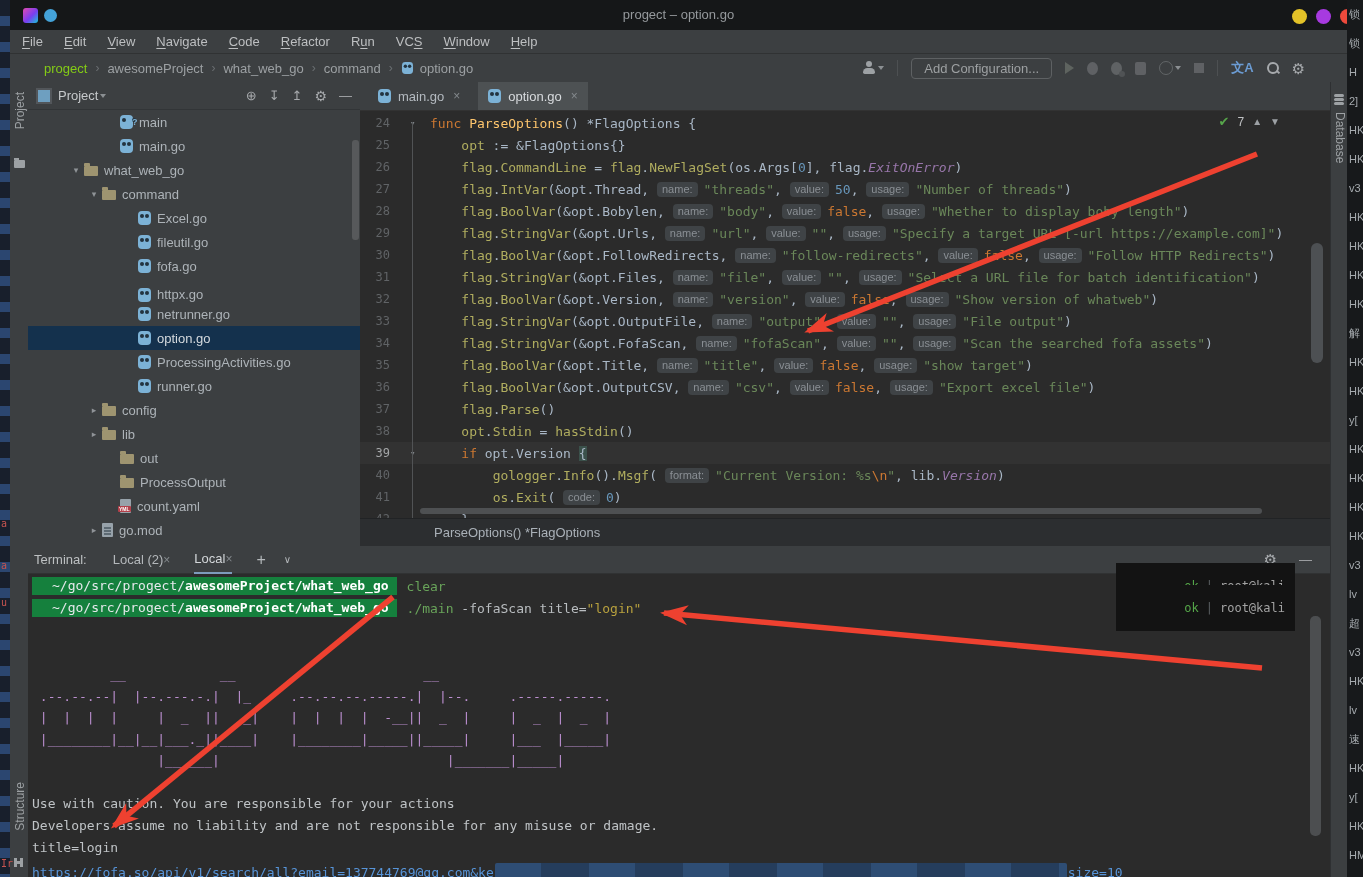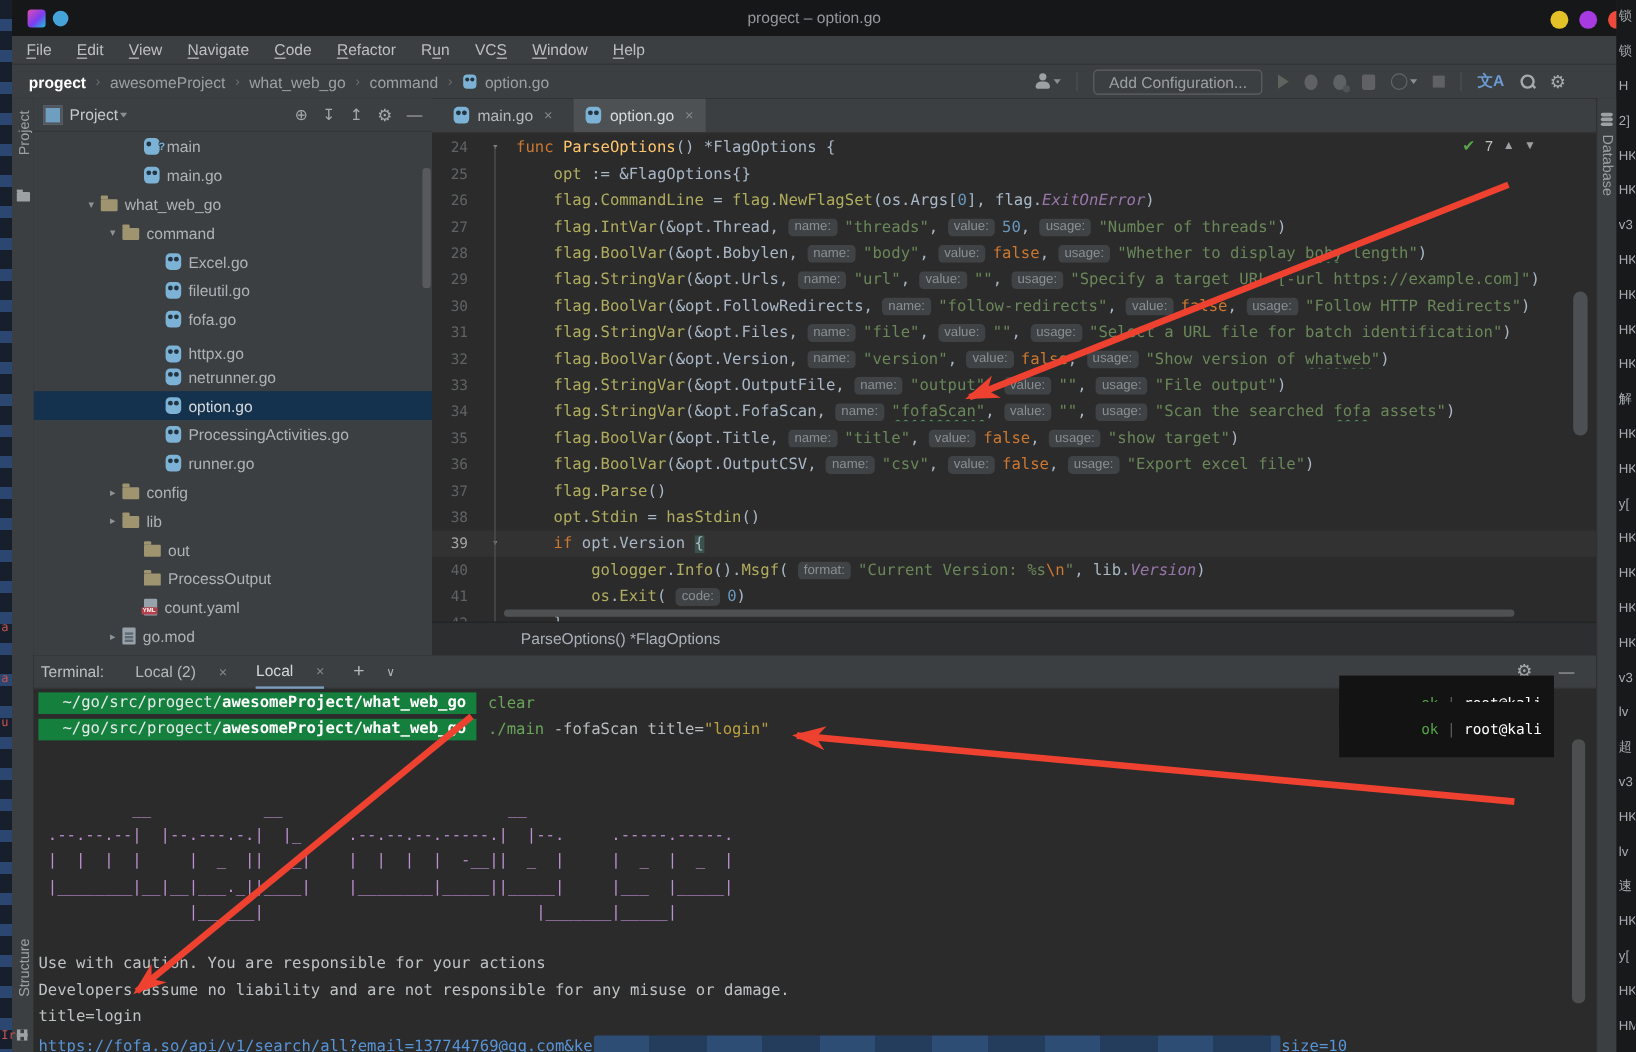--- a/index.html
+++ b/index.html
@@ -24,21 +24,21 @@
 
   
   #menubar{left:10px;top:30px;width:1337px;height:24px;background:#3c3f41;border-bottom:1px solid #303233;
     display:flex;align-items:center;padding-left:12px;box-sizing:border-box;}
   .menu-item{color:#bdbfc1;font-size:13px;margin-right:21px;white-space:nowrap;}
   .mn{text-decoration:underline;text-underline-offset:2px;}
 
   
   #navbar{left:10px;top:54px;width:1337px;height:28px;background:#3c3f41;border-bottom:1px solid #2e3032;}
   #breadcrumbs{position:absolute;left:14px;top:0;height:28px;display:flex;align-items:center;font-size:13px;}
-  .bc-root{font-weight:bold;color:#ffffff;}
+  .bc-root{font-weight:normal;color:#84cc16;margin-left:20px;}
   .bc-item{color:#9ca0a3;}
   .bc-sep{color:#6a6e71;margin:0 8px;font-size:12px;}
   #nav-tools{position:absolute;right:42px;top:0;height:28px;display:flex;align-items:center;gap:13px;}
   .tool-sep{width:1px;height:16px;background:#4d5052;}
   #add-config-btn{border:1px solid #5e6163;border-radius:4px;color:#9da0a2;font-size:13px;
     padding:2px 12px;background:transparent;white-space:nowrap;}
   .play-tri{width:0;height:0;border-left:9px solid #69706a;border-top:6px solid transparent;border-bottom:6px solid transparent;opacity:.75;}
   .bug{width:11px;height:13px;border-radius:6px/7px;background:#6e7173;opacity:.7;position:relative;}
   .bug.dot::after{content:"";position:absolute;right:-3px;bottom:-2px;width:6px;height:6px;border-radius:50%;background:#595c5e;}
   .stop-sq{width:10px;height:10px;background:#6e7173;opacity:.7;}
@@ -117,34 +117,34 @@
   #ed-vscroll{position:absolute;left:951px;top:161px;width:12px;height:120px;background:#54575a;opacity:.85;border-radius:6px;}
   #ed-hscroll{position:absolute;left:60px;top:426px;width:842px;height:6px;background:#4e5052;border-radius:3px;}
   #ed-footer{position:absolute;left:0;top:436px;width:100%;height:28px;background:#2c2e30;border-top:1px solid #212325;
      color:#aab1b8;font-size:13px;line-height:28px;padding-left:74px;box-sizing:border-box;}
 
   
   #terminal{left:28px;top:546px;width:1302px;height:331px;background:#2b2b2b;overflow:hidden;}
   #terminal-header{position:absolute;left:0;top:0;width:100%;height:28px;background:#3c3f41;border-bottom:1px solid #303233;
      display:flex;align-items:center;padding-left:6px;box-sizing:border-box;font-size:13px;justify-content:center;}
   .t-label{color:#bdc0c2;margin-right:26px;}
-  .t-tab{display:inline-flex;align-items:center;height:28px;box-sizing:border-box;color:#b4b8bb;margin-right:24px;gap:19px;}
+  .t-tab{display:inline-flex;align-items:center;height:28px;box-sizing:border-box;color:#b4b8bb;margin-right:24px;gap:0;}
   .t-tab.active{border-bottom:2px solid #7d9cbd;color:#d4d7da;}
   .t-x{color:#84898d;font-size:12px;}
   .t-plus{color:#b4b8bb;font-size:16px;margin-right:18px;}
   .t-chev{color:#b4b8bb;font-size:10px;}
   #term-tools{margin-left:auto;display:flex;gap:22px;align-items:center;padding-right:18px;}
   .trmrow{position:absolute;left:4px;right:35px;height:20px;display:flex;align-items:center;
      font-family:"DejaVu Sans Mono",monospace;font-size:13px;white-space:pre;}
   .pill{background:#15803d;color:#e6e9ec;padding:1px 8px 2px 20px;}
   .pill b{color:#ffffff;}
   .cmd{margin-left:10px;}
   .tc-g{color:#69a45a;} .tc-w{color:#b9bdc0;} .tc-y{color:#b8a13e;}
   .badge{margin-left:auto;background:#131313;padding:2px 10px;font-size:12px;}
-  .b-ok{color:#55a649;} .b-sep{color:#5a5e62;margin:0 7px;} .b-user{color:#ffffff;}
+  .b-ok{color:#55a649;} .b-sep{color:#5a5e62;margin:0 7px;} .b-user{color:#a3a3a3;}
   #banner{position:absolute;left:4px;top:118px;margin:0;font-family:"DejaVu Sans Mono",monospace;
      font-size:13px;line-height:21.5px;color:#bc8fd0;}
   .tmsg{position:absolute;left:4px;height:20px;color:#bfc3c6;font-family:"DejaVu Sans Mono",monospace;font-size:13px;white-space:pre;}
   #url-row{position:absolute;left:4px;top:316px;height:20px;display:flex;align-items:center;
      font-family:"DejaVu Sans Mono",monospace;font-size:13px;white-space:pre;}
   .url{color:#5794d8;}
   .url-redact{display:inline-block;width:572px;height:18px;margin:0 1px;
      background:repeating-linear-gradient(90deg,#2e4d74 0 46px,#253d5c 46px 94px);border-radius:2px;}
   #term-vscroll{position:absolute;left:1282px;top:70px;width:11px;height:220px;background:#4c4e50;border-radius:5px;}
 

